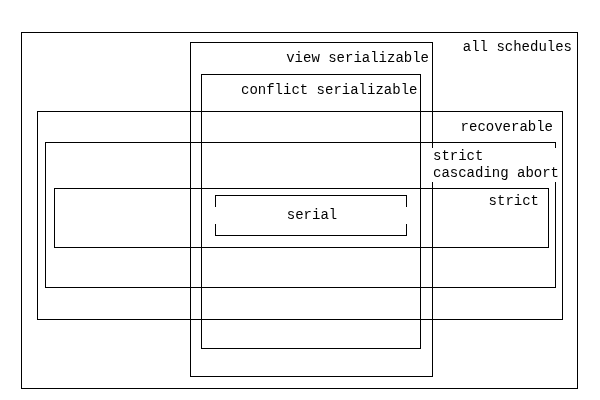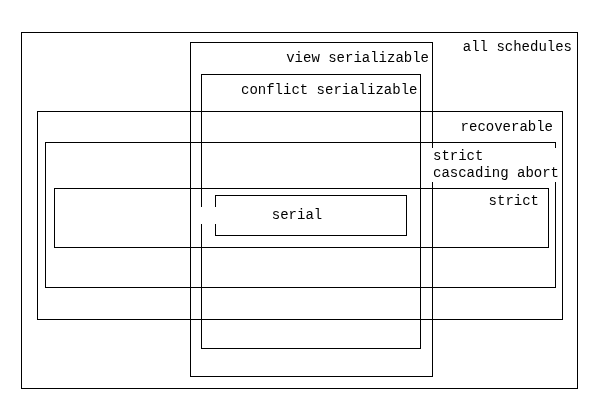--- a/index.html
+++ b/index.html
@@ -66,15 +66,15 @@
 
   <div class="label right" style="left:240px; top:70px; width:170px;">conflict serializable</div>
 
   <div class="label right" style="left:440px; top:107px; width:112px;">recoverable</div>
 
   <div class="label left" style="left:432px; top:136px; width:122px;">strict
 cascading abort</div>
 
   <div class="label right" style="left:460px; top:181px; width:78px;">strict</div>
 
-  <div class="label center" style="left:200px; top:195px; width:192px;">serial</div>
+  <div class="label center" style="left:215px; top:195px; width:192px;">serial</div>
 
 </div>
 
 </body></html>

